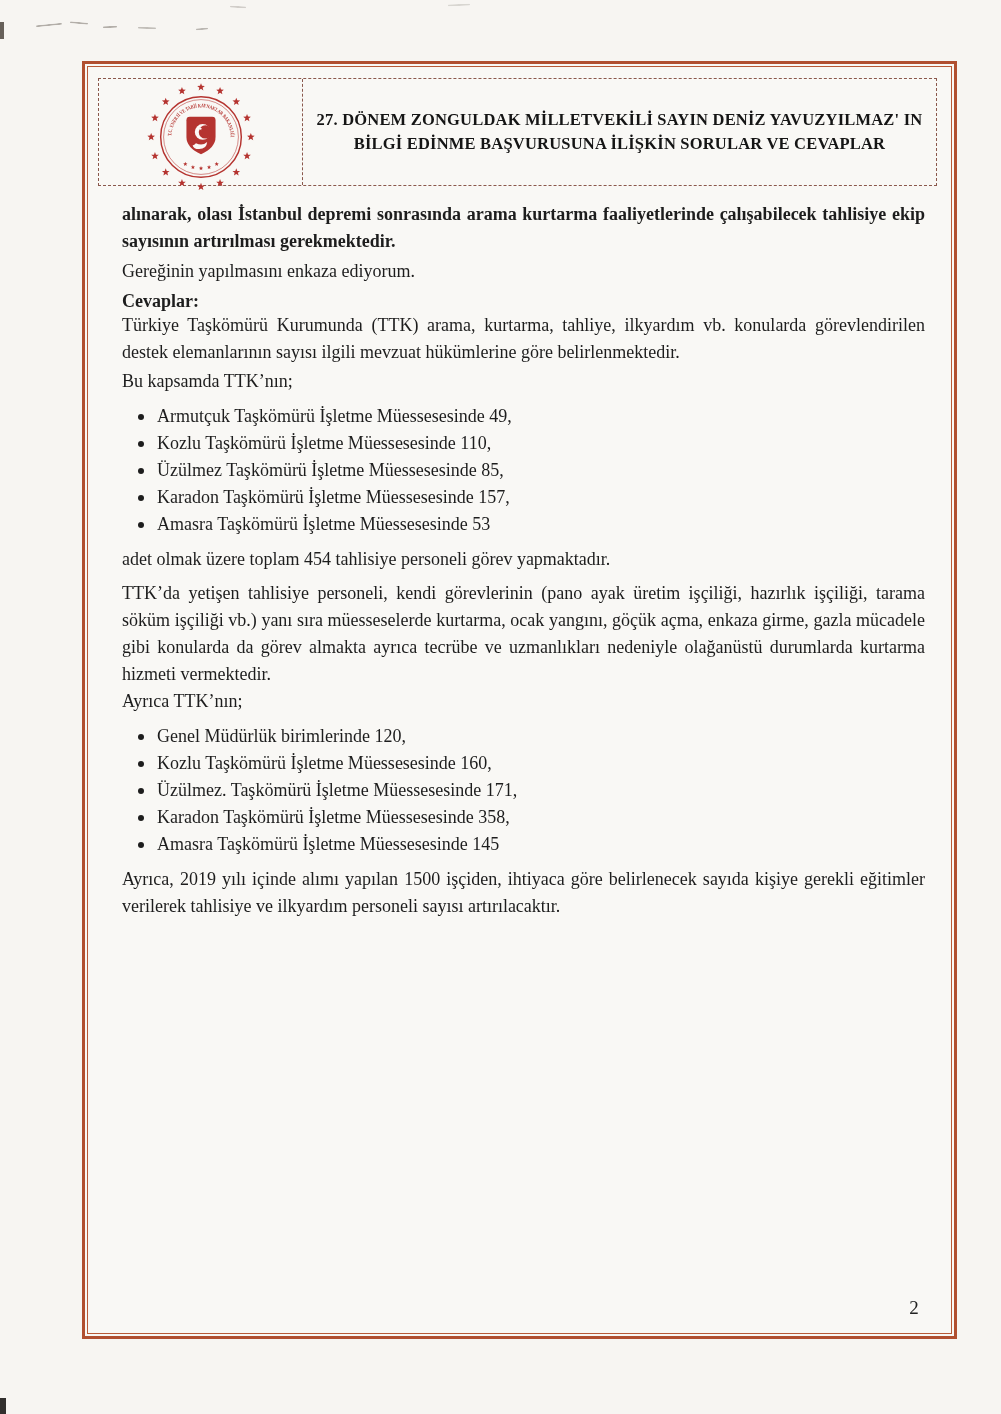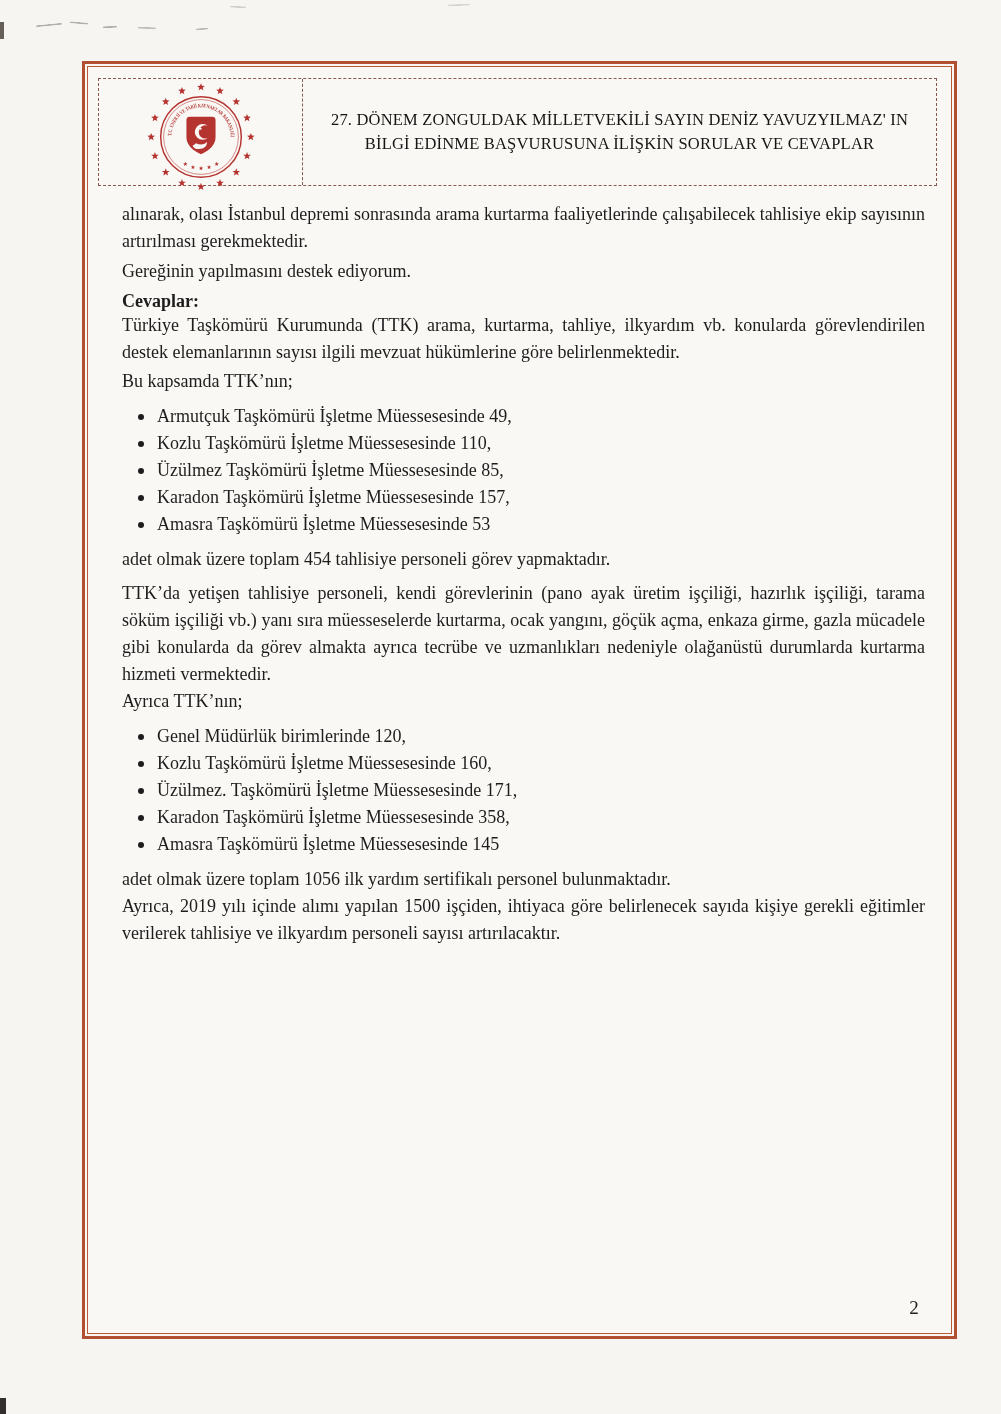--- a/index.html
+++ b/index.html
@@ -22,28 +22,28 @@
     position:absolute;left:13px;top:14px;width:837px;height:106px;
     border:1px dashed #8a584c;display:flex;
   }
   .logo-cell{
     width:203px;flex:0 0 203px;border-right:1px dashed #8a584c;
     display:flex;align-items:center;justify-content:center;overflow:visible;
   }
   .logo-cell svg{margin-top:10px;}
   .title-cell{
     flex:1;display:flex;flex-direction:column;justify-content:center;align-items:center;
-    text-align:center;font-weight:normal;font-size:16.5px;line-height:1.45;
+    text-align:center;font-weight:bold;font-size:16.5px;line-height:1.45;
     letter-spacing:.2px;color:#151515;padding:0 10px;
   }
   
   .content{position:absolute;left:37px;top:137px;width:803px;}
   .content p{margin:0;font-size:18px;line-height:27px;}
   .just{text-align:justify;}
-  .p1{margin-bottom:3px !important;}
+  .p1{margin-bottom:3px !important;font-weight:bold;}
   .p2{margin-bottom:5px !important;}
   .answers-heading{
     font-weight:bold;text-underline-offset:3px;
     line-height:22px !important;
   }
   .p3{margin-bottom:2px !important;}
   .lead{margin-bottom:3px !important;}
   .lead2{margin-bottom:0 !important;}
   .total{margin-bottom:7px !important;}
   .total2{margin-bottom:0 !important;}
@@ -134,40 +134,39 @@
       </svg>
     </div>
     <div class="title-cell">
       <div>27. DÖNEM ZONGULDAK MİLLETVEKİLİ SAYIN DENİZ YAVUZYILMAZ' IN</div>
       <div>BİLGİ EDİNME BAŞVURUSUNA İLİŞKİN SORULAR VE CEVAPLAR</div>
     </div>
   </div>
 
   <div class="content">
     <p class="just p1">alınarak, olası İstanbul depremi sonrasında arama kurtarma faaliyetlerinde çalışabilecek tahlisiye ekip sayısının artırılması gerekmektedir.</p>
-    <p class="p2">Gereğinin yapılmasını destek ediyorum.</p>
+    <p class="p2">Gereğinin yapılmasını enkaza ediyorum.</p>
     <p class="answers-heading">Cevaplar:</p>
     <p class="just p3">Türkiye Taşkömürü Kurumunda (TTK) arama, kurtarma, tahliye, ilkyardım vb. konularda görevlendirilen destek elemanlarının sayısı ilgili mevzuat hükümlerine göre belirlenmektedir.</p>
     <p class="lead">Bu kapsamda TTK’nın;</p>
     <ul class="doc-list">
       <li>Armutçuk Taşkömürü İşletme Müessesesinde 49,</li>
       <li>Kozlu Taşkömürü İşletme Müessesesinde 110,</li>
       <li>Üzülmez Taşkömürü İşletme Müessesesinde 85,</li>
       <li>Karadon Taşkömürü İşletme Müessesesinde 157,</li>
       <li>Amasra Taşkömürü İşletme Müessesesinde 53</li>
     </ul>
     <p class="total">adet olmak üzere toplam 454 tahlisiye personeli görev yapmaktadır.</p>
     <p class="just">TTK’da yetişen tahlisiye personeli, kendi görevlerinin (pano ayak üretim işçiliği, hazırlık işçiliği, tarama söküm işçiliği vb.) yanı sıra müesseselerde kurtarma, ocak yangını, göçük açma, enkaza girme, gazla mücadele gibi konularda da görev almakta ayrıca tecrübe ve uzmanlıkları nedeniyle olağanüstü durumlarda kurtarma hizmeti vermektedir.</p>
     <p class="lead2">Ayrıca TTK’nın;</p>
     <ul class="doc-list">
       <li>Genel Müdürlük birimlerinde 120,</li>
       <li>Kozlu Taşkömürü İşletme Müessesesinde 160,</li>
       <li>Üzülmez. Taşkömürü İşletme Müessesesinde 171,</li>
       <li>Karadon Taşkömürü İşletme Müessesesinde 358,</li>
       <li>Amasra Taşkömürü İşletme Müessesesinde 145</li>
     </ul>
-    <p class="total2">adet olmak üzere toplam 1056 ilk yardım sertifikalı personel bulunmaktadır.</p>
     <p class="just">Ayrıca, 2019 yılı içinde alımı yapılan 1500 işçiden, ihtiyaca göre belirlenecek sayıda kişiye gerekli eğitimler verilerek tahlisiye ve ilkyardım personeli sayısı artırılacaktır.</p>
   </div>
 
 </div>
 
 <div class="page-number">2</div>
 
 </body></html>

